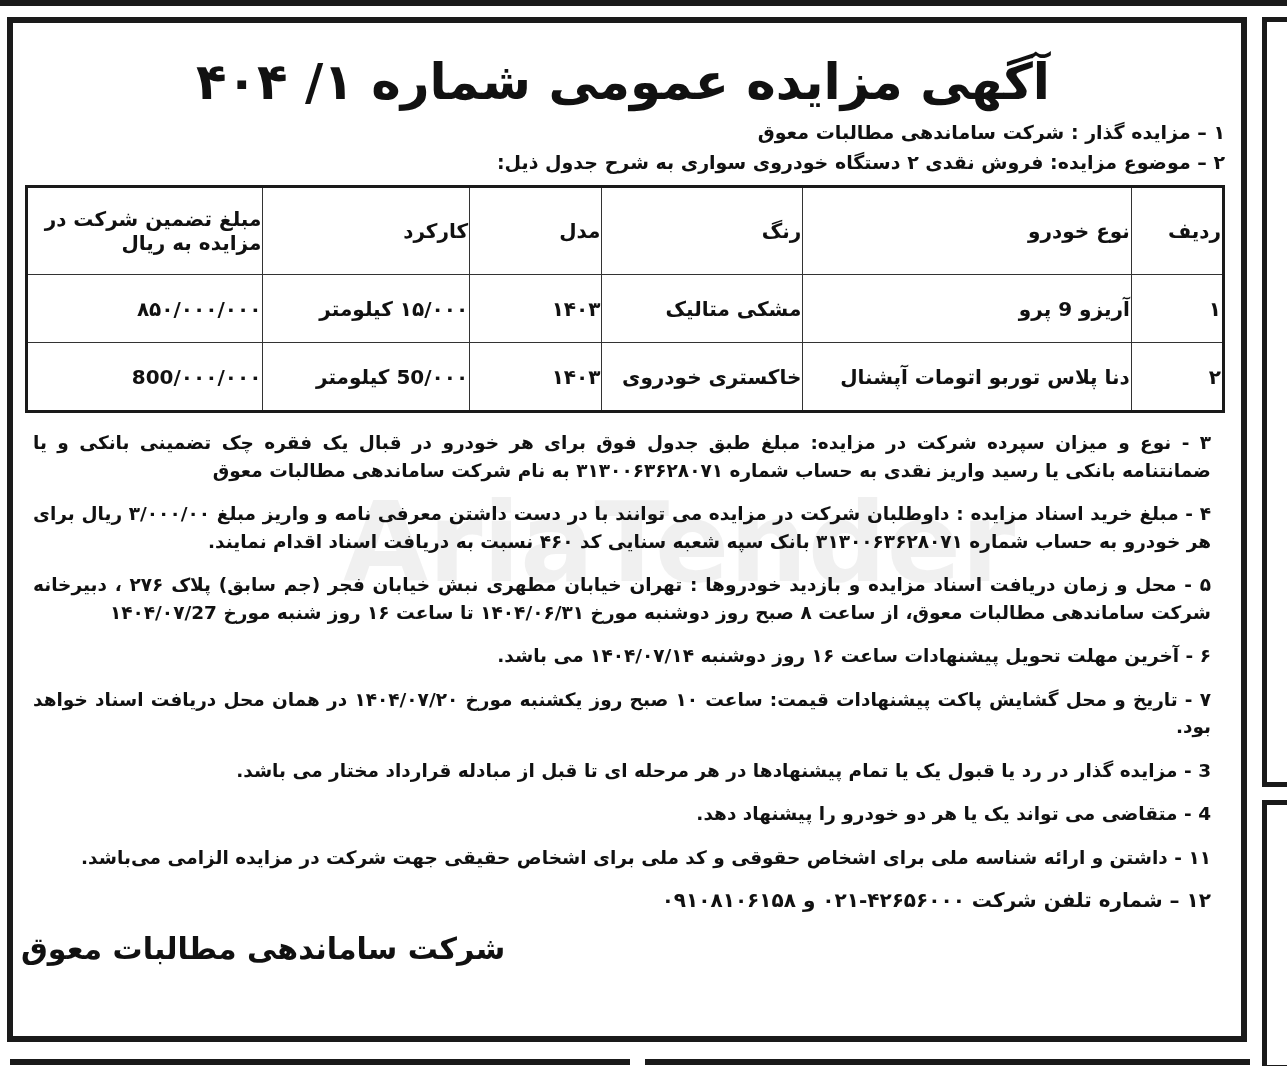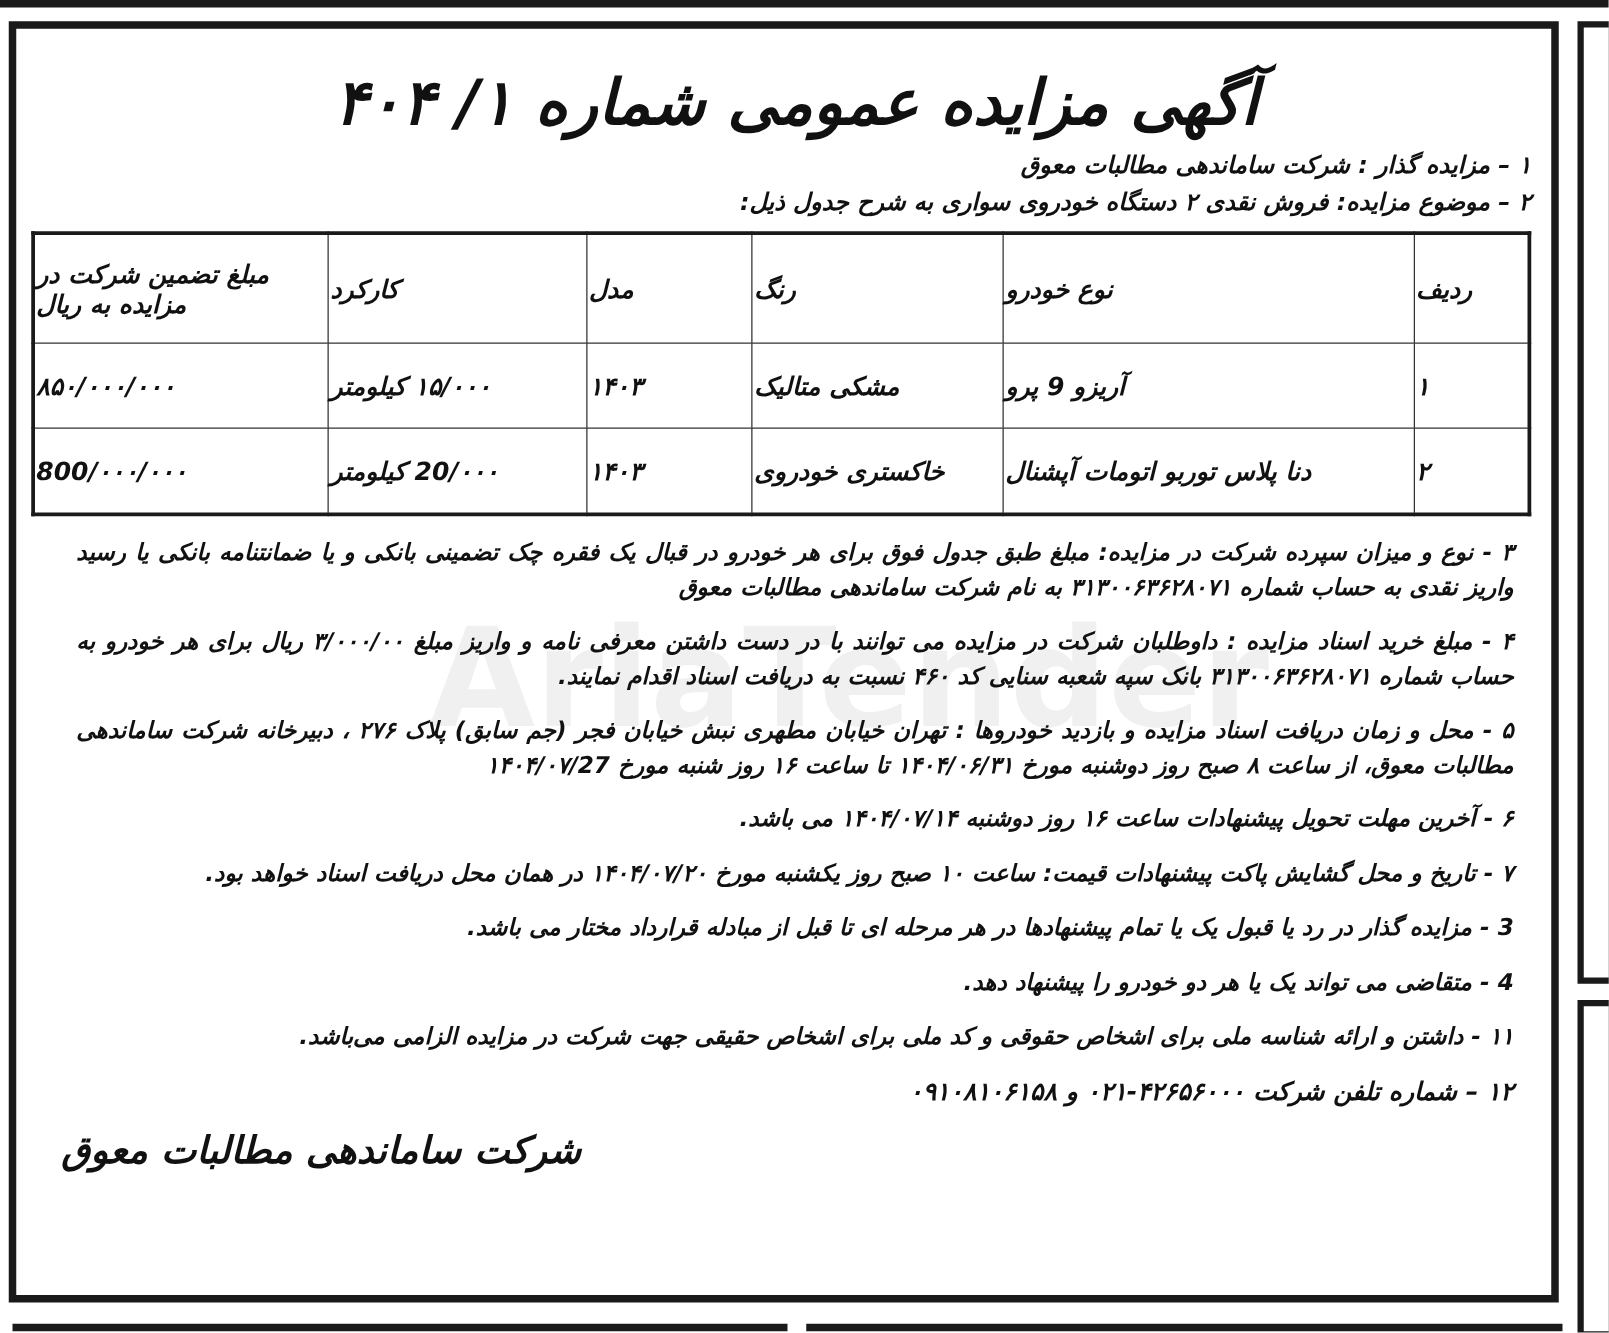--- a/index.html
+++ b/index.html
@@ -7,27 +7,27 @@
          font-family:"DejaVu Sans", sans-serif; color:#111; }
   .top-rule { position:absolute; left:0; top:0; width:1287px; height:6px; background:#1a1a1a; }
   .notice { position:absolute; left:7px; top:17px; width:1240px; height:1025px;
             border:6px solid #1a1a1a; box-sizing:border-box; background:#fff; }
   .side-box-1 { position:absolute; left:1262px; top:17px; width:30px; height:770px;
                 border:5px solid #1a1a1a; box-sizing:border-box; }
   .side-box-2 { position:absolute; left:1262px; top:800px; width:30px; height:270px;
                 border:5px solid #1a1a1a; box-sizing:border-box; }
   .bottom-rule-1 { position:absolute; left:10px; top:1059px; width:620px; height:6px; background:#1a1a1a; }
   .bottom-rule-2 { position:absolute; left:645px; top:1059px; width:605px; height:6px; background:#1a1a1a; }
-  .content { direction:rtl; position:absolute; left:32px; right:12px; top:0;font-style:italic; }
+  .content { direction:rtl; position:absolute; left:4px; right:12px; top:0; }
   .title { text-align:center; font-weight:900; font-size:50px; margin-top:24px; line-height:70px; letter-spacing:0; }
   .field { font-weight:bold; font-size:19px; line-height:30px; margin-right:4px; }
   .field .label { font-weight:900; }
   table.vehicles { direction:rtl; border-collapse:collapse; width:1200px; margin:8px 4px 0 0;
                    font-weight:bold; font-size:20px; }
-  table.vehicles th, table.vehicles td { border:1.5px solid #333; text-align:left;margin-top:24px; }
+  table.vehicles th, table.vehicles td { border:1.5px solid #333; text-align:right;margin-top:24px; }
   table.vehicles { border:3px solid #1a1a1a; }
   table.vehicles th { height:84px; font-weight:900; font-size:20px; }
   table.vehicles td { height:65px; font-weight:900; }
   .clauses { margin-top:10px; font-weight:bold; font-size:18.5px; line-height:27.5px; text-align:justify; margin-right:2px; }
   .clauses p { margin:16px; }
   .clauses .phone { font-weight:900; font-size:20px; }
   .signature { font-weight:900; font-size:30px; margin-top:8px; text-align:left; direction:rtl; padding-left:4px; }
   .watermark { position:absolute; left:330px; top:420px; font-size:110px; color:rgba(0,0,0,0.06);
                font-weight:900; pointer-events:none;margin-top:36px; }
 </style>
@@ -76,21 +76,21 @@
         <td>مشکی متالیک</td>
         <td>۱۴۰۳</td>
         <td>۱۵/۰۰۰ کیلومتر</td>
         <td>۸۵۰/۰۰۰/۰۰۰</td>
       </tr>
       <tr>
         <td>۲</td>
         <td>دنا پلاس توربو اتومات آپشنال</td>
         <td>خاکستری خودروی</td>
         <td>۱۴۰۳</td>
-        <td>20/۰۰۰ کیلومتر</td>
+        <td>50/۰۰۰ کیلومتر</td>
         <td>800/۰۰۰/۰۰۰</td>
       </tr>
     </tbody>
       </table>
 
     <div class="clauses">
       <p>۳ - نوع و میزان سپرده شرکت در مزایده: مبلغ طبق جدول فوق برای هر خودرو در قبال یک فقره چک تضمینی بانکی و یا ضمانتنامه بانکی یا رسید واریز نقدی به حساب شماره ۳۱۳۰۰۶۳۶۲۸۰۷۱ به نام شرکت ساماندهی مطالبات معوق</p>
       <p>۴ - مبلغ خرید اسناد مزایده : داوطلبان شرکت در مزایده می توانند با در دست داشتن معرفی نامه و واریز مبلغ ۳/۰۰۰/۰۰ ریال برای هر خودرو به حساب شماره ۳۱۳۰۰۶۳۶۲۸۰۷۱ بانک سپه شعبه سنایی کد ۴۶۰ نسبت به دریافت اسناد اقدام نمایند.</p>
       <p>۵ - محل و زمان دریافت اسناد مزایده و بازدید خودروها : تهران خیابان مطهری نبش خیابان فجر (جم سابق) پلاک ۲۷۶ ، دبیرخانه شرکت ساماندهی مطالبات معوق، از ساعت ۸ صبح روز دوشنبه مورخ ۱۴۰۴/۰۶/۳۱ تا ساعت ۱۶ روز شنبه مورخ ۱۴۰۴/۰۷/27</p>
       <p>۶ - آخرین مهلت تحویل پیشنهادات ساعت ۱۶ روز دوشنبه ۱۴۰۴/۰۷/۱۴ می باشد.</p>

